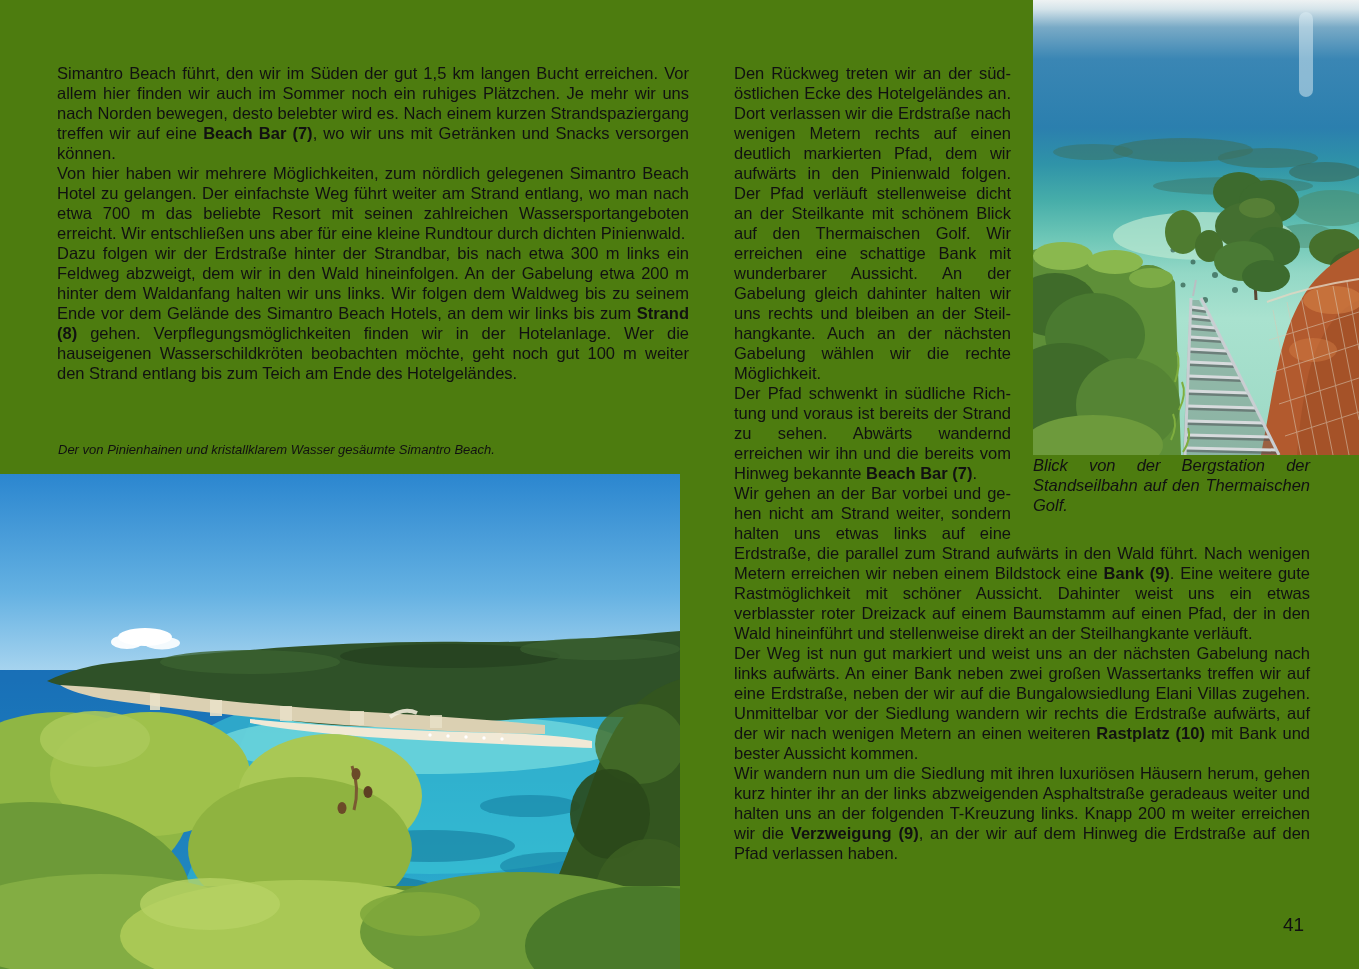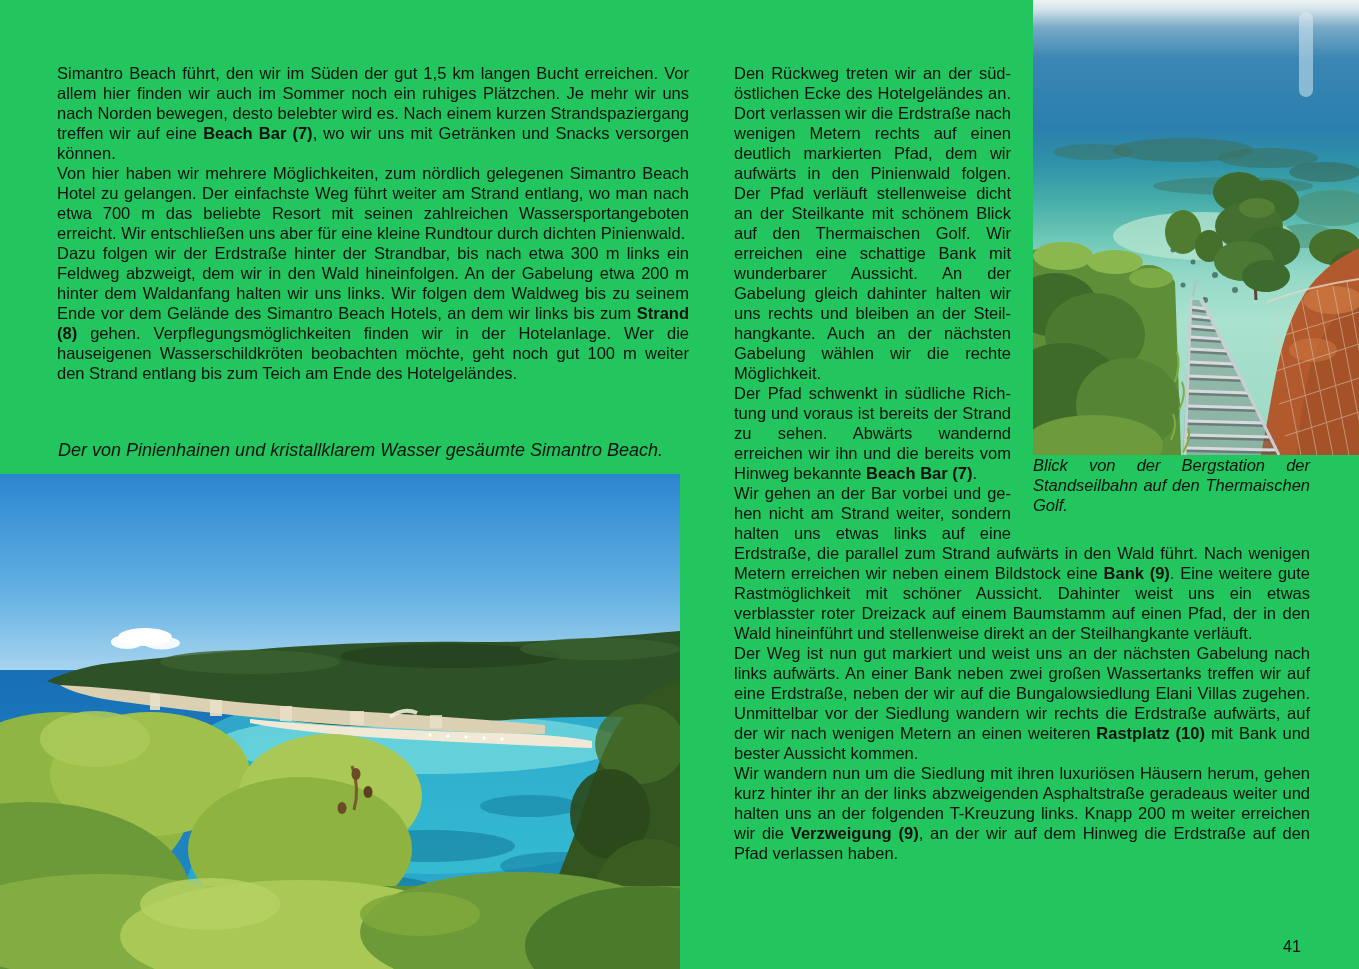--- a/index.html
+++ b/index.html
@@ -1,31 +1,31 @@
 <!DOCTYPE html>
 <html lang="de"><head>
 <meta charset="utf-8">
 <style>
   html,body { margin:0; padding:0; background:#ffffff; }
   .page {
-    position:relative; width:1359px; height:969px; background:#22c55e;
+    position:relative; width:1359px; height:969px; background:#4d7c0f;
     overflow:hidden; font-family:"Liberation Sans", sans-serif; color:#111;
   }
   .body-text p { margin:0; text-align:justify; font-size:16.5px; line-height:20px; hyphens:manual; }
   .col-left-text { position:absolute; left:57px; top:63px; width:632px; }
-  .caption { font-style:italic; font-size:18px; line-height:20px; color:#111; }
+  .caption { font-style:italic; font-size:13px; line-height:20px; color:#111; }
   .caption-left { position:absolute; left:58px; top:440px; width:632px; margin:0; }
   .photo-left { position:absolute; left:0; top:474px; width:680px; height:495px; margin:0; }
   .photo-left svg { display:block; width:680px; height:495px; }
   .col-right { position:absolute; left:734px; top:63px; width:576px; }
   .float-box { float:right; width:277px; margin-left:22px; margin-bottom:27px; }
   .photo-right { margin:-63px 0 0 0; width:326px; height:455px; }
   .photo-right svg { display:block; width:326px; height:455px; }
   .caption-right { margin:14px 0 0 0; text-align:justify; }
-  .page-number { position:absolute; left:1283px; top:937px; font-size:16px; line-height:20px; }
+  .page-number { position:absolute; left:1283px; top:915px; font-size:19px; line-height:20px; }
 </style>
 </head>
 <body>
 
 <div class="page">
 
   <div class="col-left-text body-text">
     <p>Simantro Beach führt, den wir im Süden der gut 1,5 km langen Bucht errei­chen. Vor allem hier finden wir auch im Sommer noch ein ruhiges Plätzchen. Je mehr wir uns nach Norden bewegen, desto belebter wird es. Nach einem kurzen Strandspaziergang treffen wir auf eine <b>Beach Bar (7)</b>, wo wir uns mit Getränken und Snacks versorgen können.</p>
     <p>Von hier haben wir mehrere Möglichkeiten, zum nördlich gelegenen Siman­tro Beach Hotel zu gelangen. Der einfachste Weg führt weiter am Strand ent­lang, wo man nach etwa 700 m das beliebte Resort mit seinen zahlreichen Wassersportangeboten erreicht. Wir entschließen uns aber für eine kleine Rundtour durch dichten Pinienwald.</p>
     <p>Dazu folgen wir der Erdstraße hinter der Strandbar, bis nach etwa 300 m links ein Feldweg abzweigt, dem wir in den Wald hineinfolgen. An der Gabe­lung etwa 200 m hinter dem Waldanfang halten wir uns links. Wir folgen dem Waldweg bis zu seinem Ende vor dem Gelände des Simantro Beach Hotels, an dem wir links bis zum <b>Strand (8)</b> gehen. Verpflegungsmöglichkeiten fin­den wir in der Hotelanlage. Wer die hauseigenen Wasserschildkröten beob­achten möchte, geht noch gut 100 m weiter den Strand entlang bis zum Teich am Ende des Hotelgeländes.</p>

